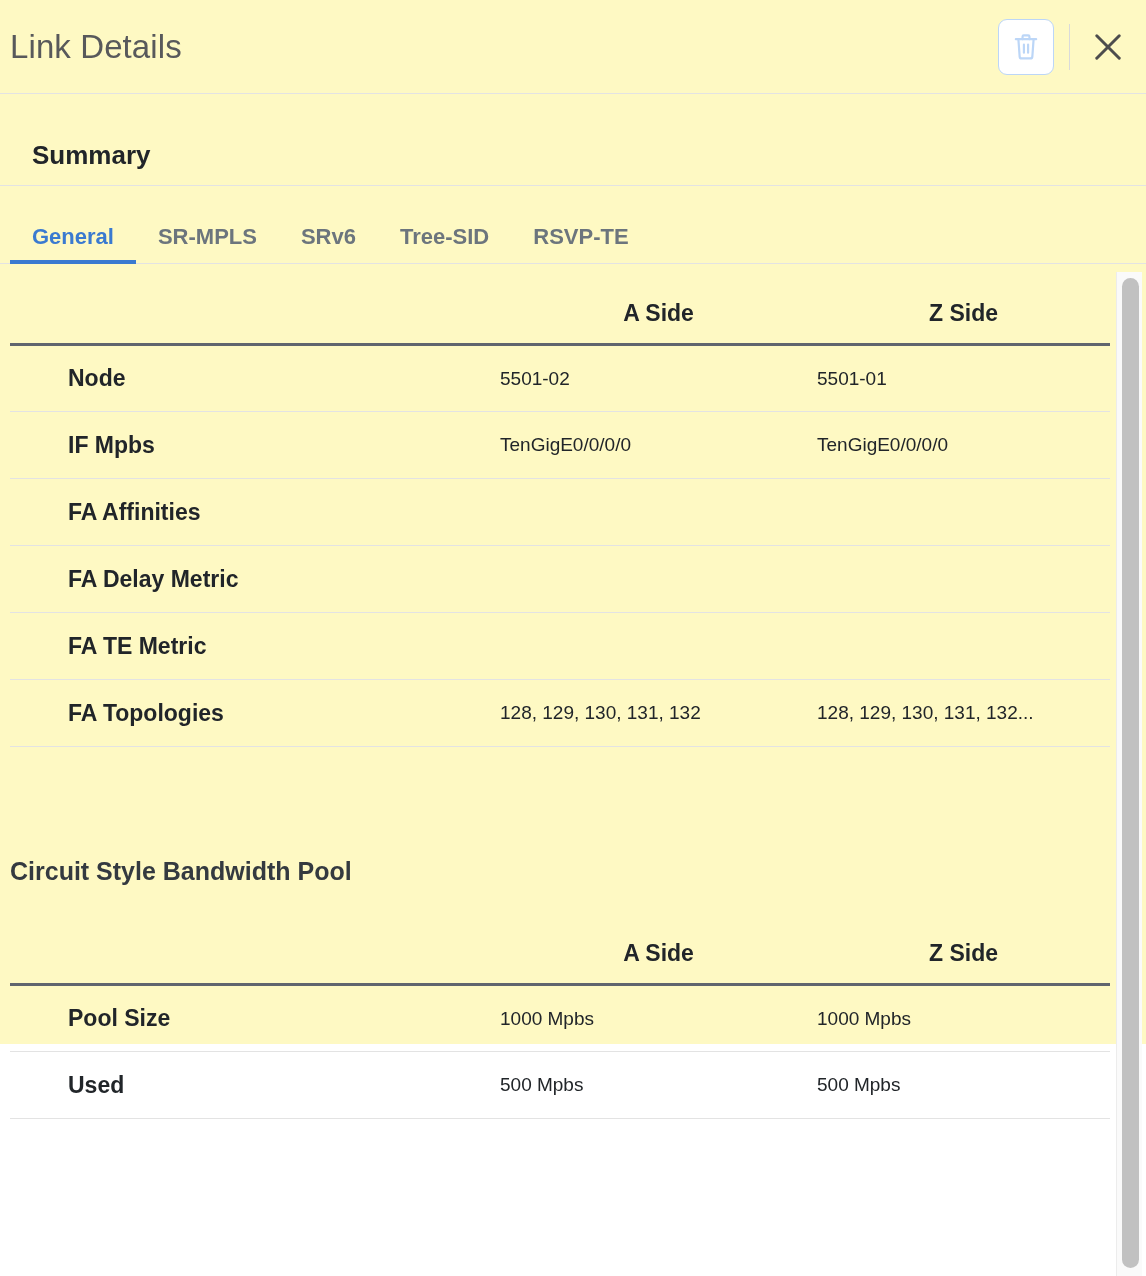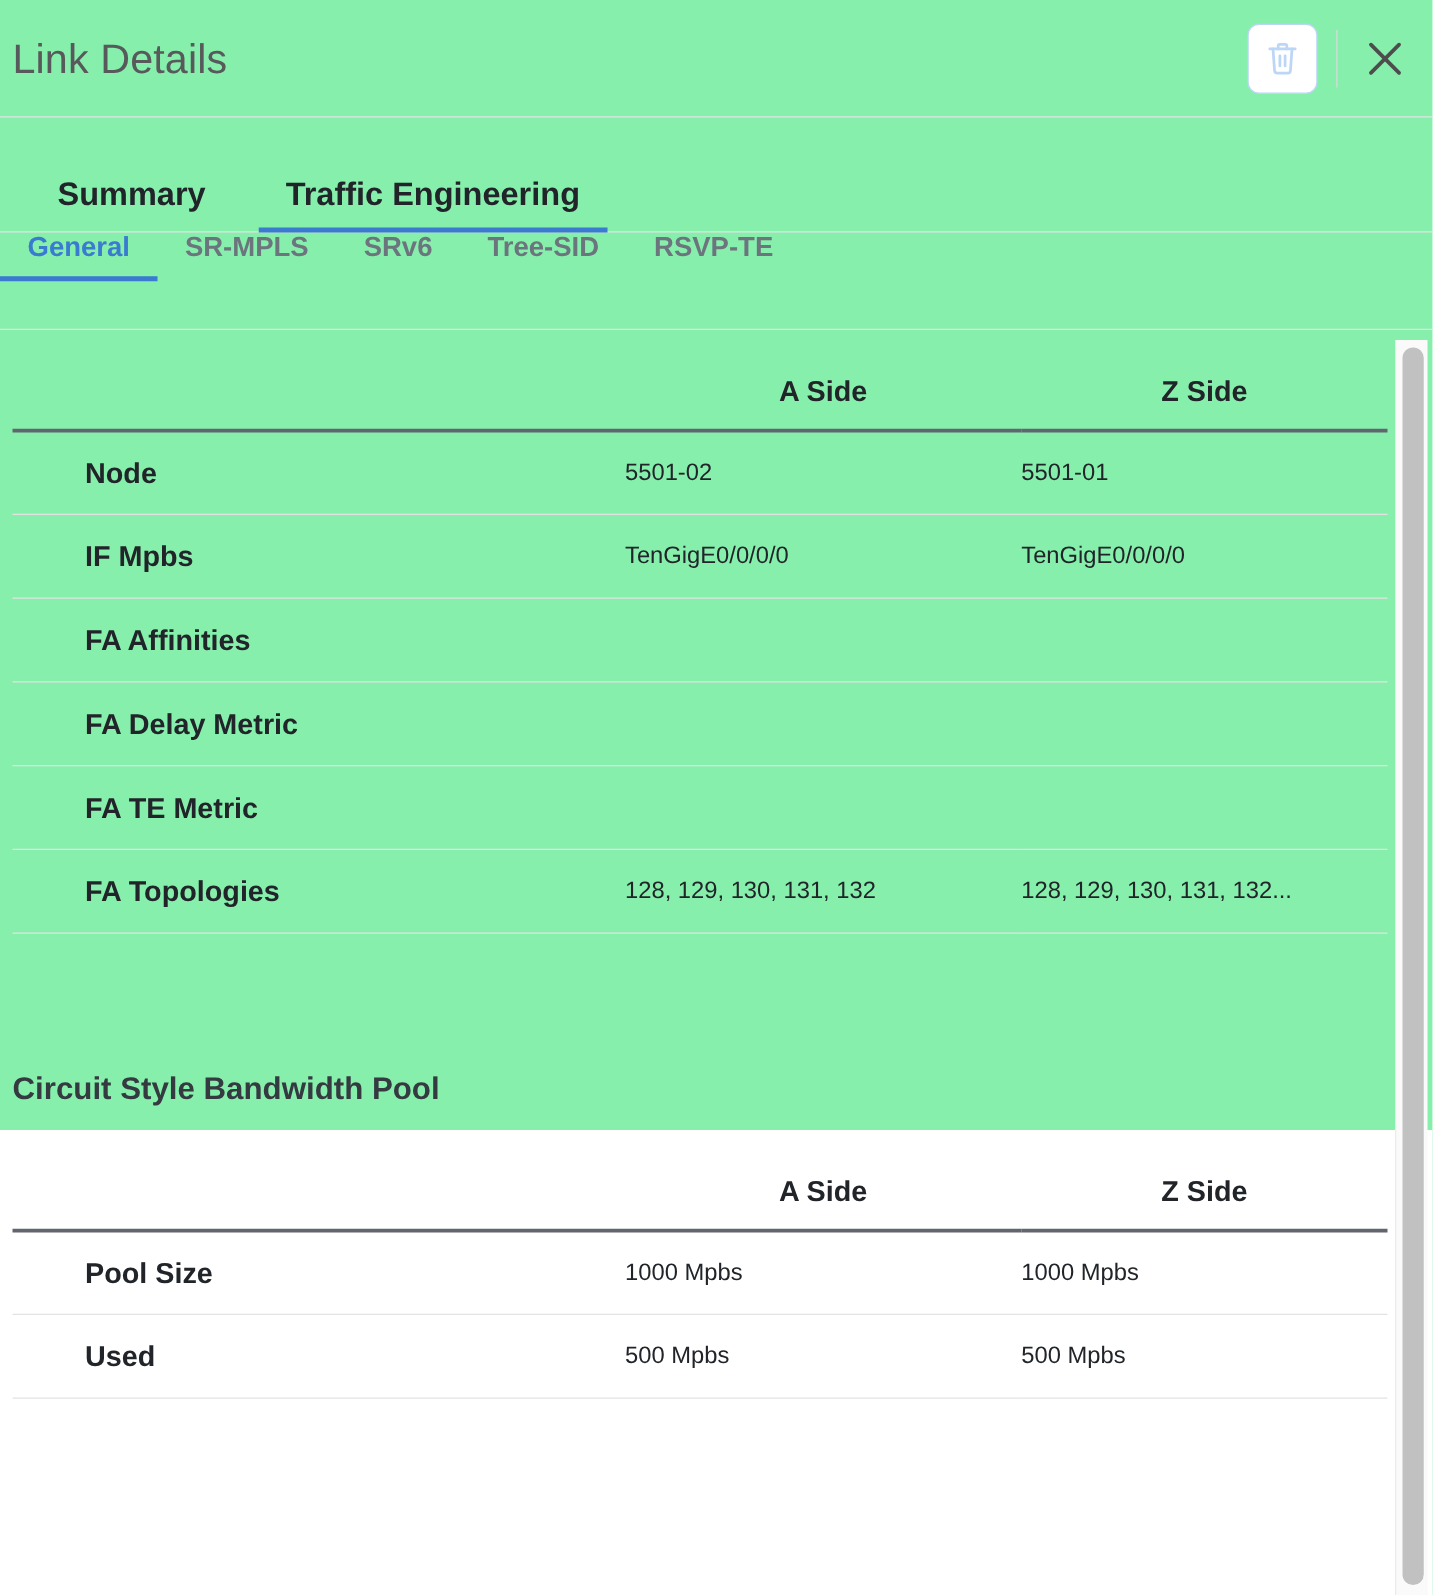--- a/index.html
+++ b/index.html
@@ -8,22 +8,22 @@
     width: 1146px;
     height: 1276px;
     background: #ffffff;
     font-family: "Liberation Sans", sans-serif;
     overflow: hidden;
   }
 
   .panel {
     position: relative;
     width: 1146px;
-    height: 904px;
-    background: #86efac;
+    height: 1044px;
+    background: #fef9c3;
   }
 
   
   .titlebar {
     position: relative;
     height: 94px;
     border-bottom: 1px solid #e3e3e3;
     display: flex;
     align-items: center;
     padding: 0 14px 0 10px;
@@ -68,23 +68,22 @@
     border: none;
     cursor: pointer;
   }
 
   
   .tabs-primary {
     position: relative;
     height: 92px;
     display: flex;
     align-items: flex-end;
-    padding-left: 24px;
+    padding-left: 10px;
     border-bottom: 1px solid #e3e3e3;
-    gap: 16px;
   }
   .tab-primary {
     font-size: 26px;
     font-weight: 700;
     color: #212529;
     padding: 0 22px 14px 22px;
     margin-right: 4px;
     border-bottom: 4px solid transparent;
     cursor: pointer;
     line-height: 1;
@@ -94,21 +93,22 @@
   .tab-primary:first-child { padding-left: 22px; }
   .tab-primary.active {
     border-bottom-color: #3a7ad0;
   }
 
   
   .tabs-secondary {
     position: relative;
     height: 78px;
     display: flex;
-    align-items: flex-start;
+    align-items: flex-end;
+    padding-left: 10px;
     border-bottom: 1px solid #e3e3e3;
   }
   .tab-secondary {
     font-size: 22px;
     font-weight: 700;
     color: #6c757d;
     padding: 0 22px 12px 22px;
     border-bottom: 4px solid transparent;
     cursor: pointer;
     line-height: 1;
@@ -234,21 +234,20 @@
             <path d="M4.5 4.5l15 15"></path>
             <path d="M19.5 4.5l-15 15"></path>
           </svg>
         </span>
       </div>
     </div>
   </div>
 
   <div class="tabs-primary">
     <div class="tab-primary">Summary</div>
-    <div class="tab-primary active">Traffic Engineering</div>
   </div>
 
   <div class="tabs-secondary">
     <div class="tab-secondary active">General</div>
     <div class="tab-secondary">SR-MPLS</div>
     <div class="tab-secondary">SRv6</div>
     <div class="tab-secondary">Tree-SID</div>
     <div class="tab-secondary">RSVP-TE</div>
   </div>
 

